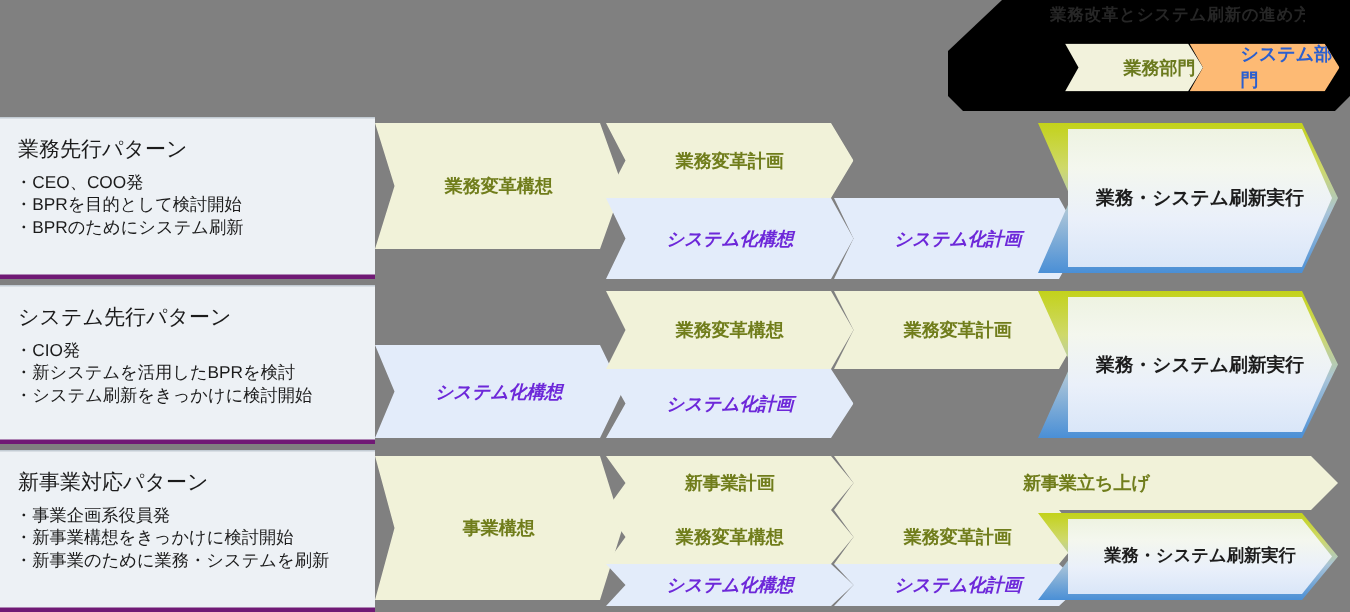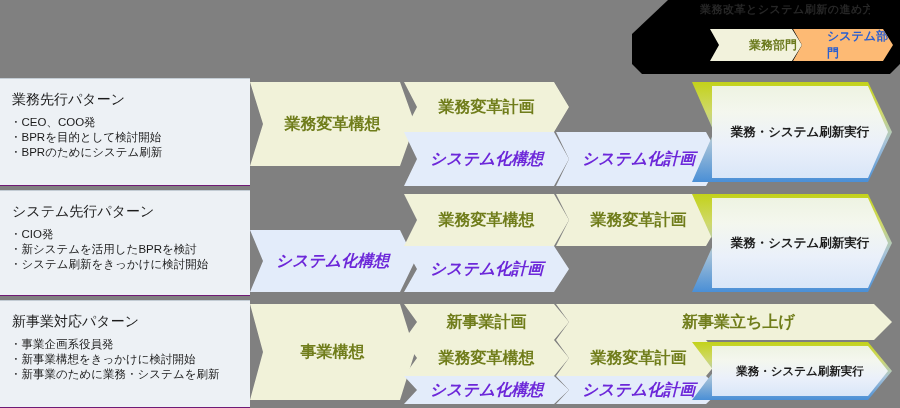--- a/index.html
+++ b/index.html
@@ -45,33 +45,33 @@
   
   .row{position:absolute;left:0;width:900px;}
   .row1{top:78px;height:108px;}
   .row2{top:190px;height:106px;}
   .row3{top:300px;height:108px;}
 
   
   .panel{
     position:absolute;left:0;top:0;width:250px;height:100%;
     background:#edf1f5;box-sizing:border-box;
-    border-top:1px solid #c3ccd4;border-bottom:1px solid #701a75;
+    border-top:1px solid #c3ccd4;border-bottom:3px solid #701a75;
     padding:10px 0 0 10px;
   }
   .panel-title{font-size:14px;color:#1b1b1b;font-weight:normal;margin:2px 0 6px 2px;}
   .panel-list{margin:0;padding:0;list-style:none;}
   .panel-list li{
     font-size:11.5px;color:#1b1b1b;line-height:15px;margin-left:0;white-space:nowrap;
   }
 
   
   .chev{
     position:absolute;display:flex;align-items:center;justify-content:center;
-    font-size:16px;font-weight:bold;box-sizing:border-box;text-align:center;
+    font-size:12px;font-weight:bold;box-sizing:border-box;text-align:center;
   }
   .c-biz{background:#f1f2d9;color:#707d1b;}
   .c-sys{background:#e3ecfa;color:#6d28d9;font-style:italic;}
 
   
   .finalbox{
     position:absolute;
     display:flex;flex-direction:row;align-items:center;justify-content:center;
     font-size:12.5px;font-weight:bold;color:#1d1d1d;line-height:20px;
     background:linear-gradient(180deg,#eef3e2 0%,#f4f7ee 28%,#eaf0fa 65%,#d9e6f8 100%);

